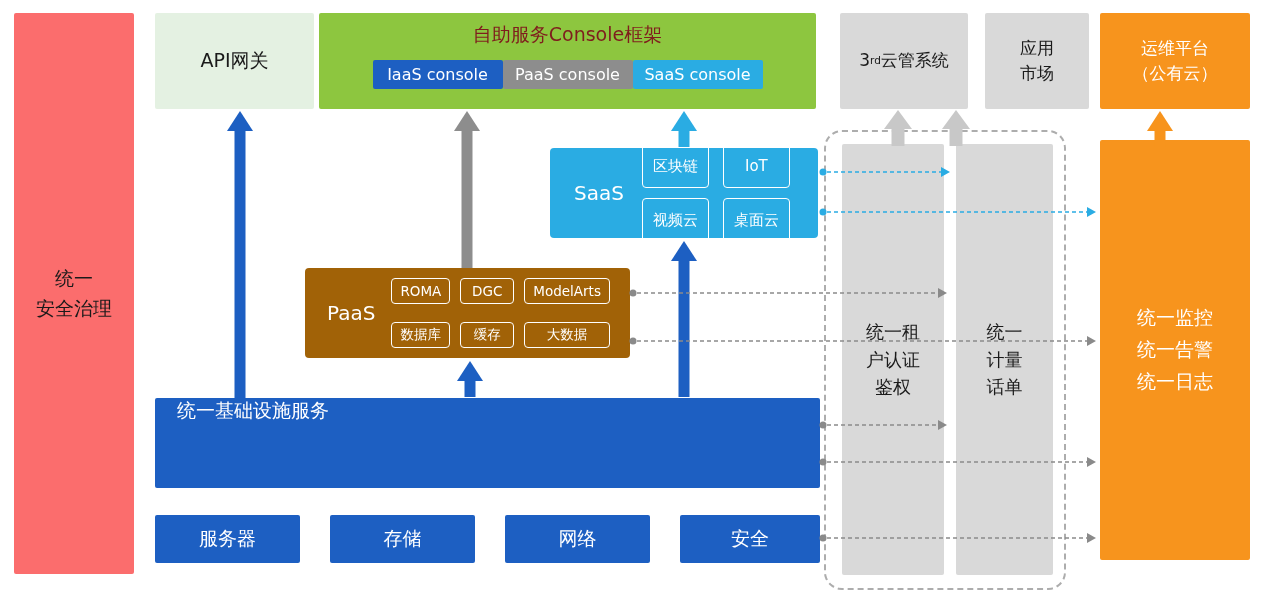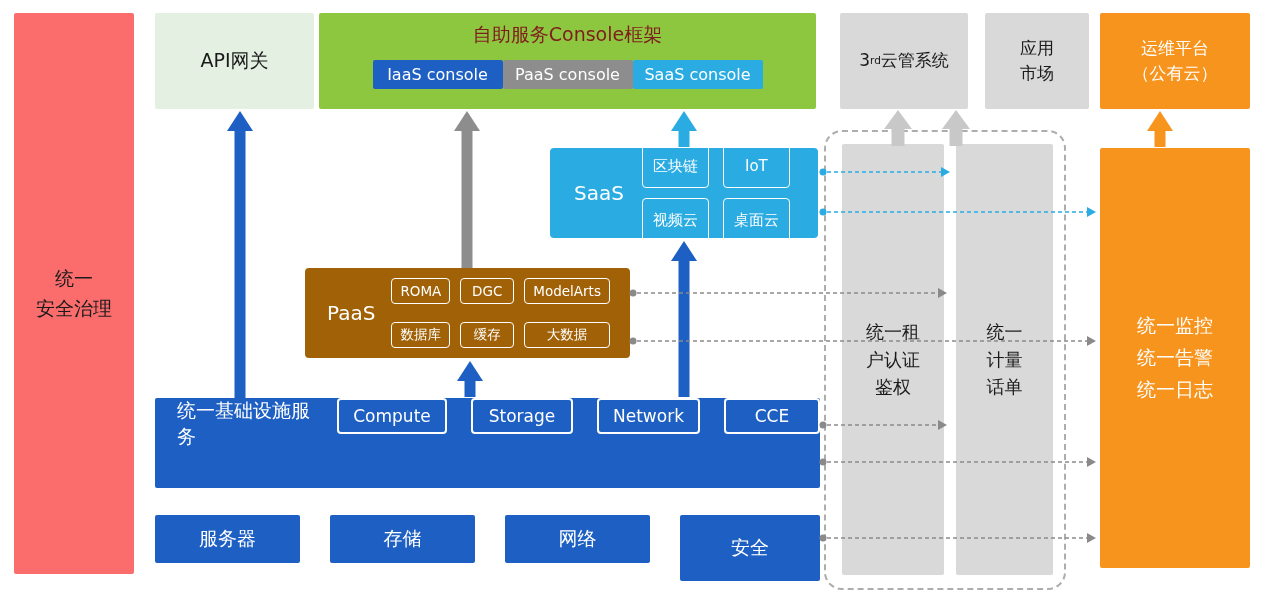--- a/index.html
+++ b/index.html
@@ -96,42 +96,36 @@
       <div class="chip paas-chip">DGC</div>
       <div class="chip paas-chip">ModelArts</div>
       <div class="chip paas-chip">数据库</div>
       <div class="chip paas-chip">缓存</div>
       <div class="chip paas-chip">大数据</div>
     </div>
   </div>
 
   <div class="abs iaas-box" style="left:155px; top:398px; width:665px; height:90px;">
     <div class="iaas-label">统一基础设施服务</div>
-    <div class="iaas-chips">
-      <div class="chip iaas-chip" style="min-width:110px;">Compute</div>
-      <div class="chip iaas-chip" style="min-width:102px;">Storage</div>
-      <div class="chip iaas-chip" style="min-width:102px;">Network</div>
-      <div class="chip iaas-chip" style="min-width:96px;">CCE</div>
-    </div>
   </div>
 
   <div class="abs center box-blue" style="left:155px; top:515px; width:145px; height:48px;">服务器</div>
   <div class="abs center box-blue" style="left:330px; top:515px; width:145px; height:48px;">存储</div>
   <div class="abs center box-blue" style="left:505px; top:515px; width:145px; height:48px;">网络</div>
-  <div class="abs center box-blue" style="left:680px; top:515px; width:140px; height:66px;">安全</div>
+  <div class="abs center box-blue" style="left:680px; top:515px; width:140px; height:48px;">安全</div>
 
   <div class="abs dashed-frame" style="left:824px; top:130px; width:242px; height:460px;"></div>
   <div class="abs center pre box-gray-light vbar" style="left:842px; top:144px; width:102px; height:431px;">统一租
 户认证
 鉴权</div>
   <div class="abs center pre box-gray-light vbar" style="left:956px; top:144px; width:97px; height:431px;">统一
 计量
 话单</div>
 
-  <div class="abs center pre box-orange monitor" style="left:1100px; top:148px; width:150px; height:420px;">统一监控
+  <div class="abs center pre box-orange monitor" style="left:1100px; top:140px; width:150px; height:420px;">统一监控
 统一告警
 统一日志</div>
 
   <svg class="arrows" width="1265" height="605" viewBox="0 0 1265 605">
 
     <g>
       <line x1="240" y1="398" x2="240" y2="130" stroke="#1D5FC2" stroke-width="11"></line>
       <polygon points="227,131 253,131 240,111" fill="#1D5FC2"></polygon>
     </g>
     <g>

